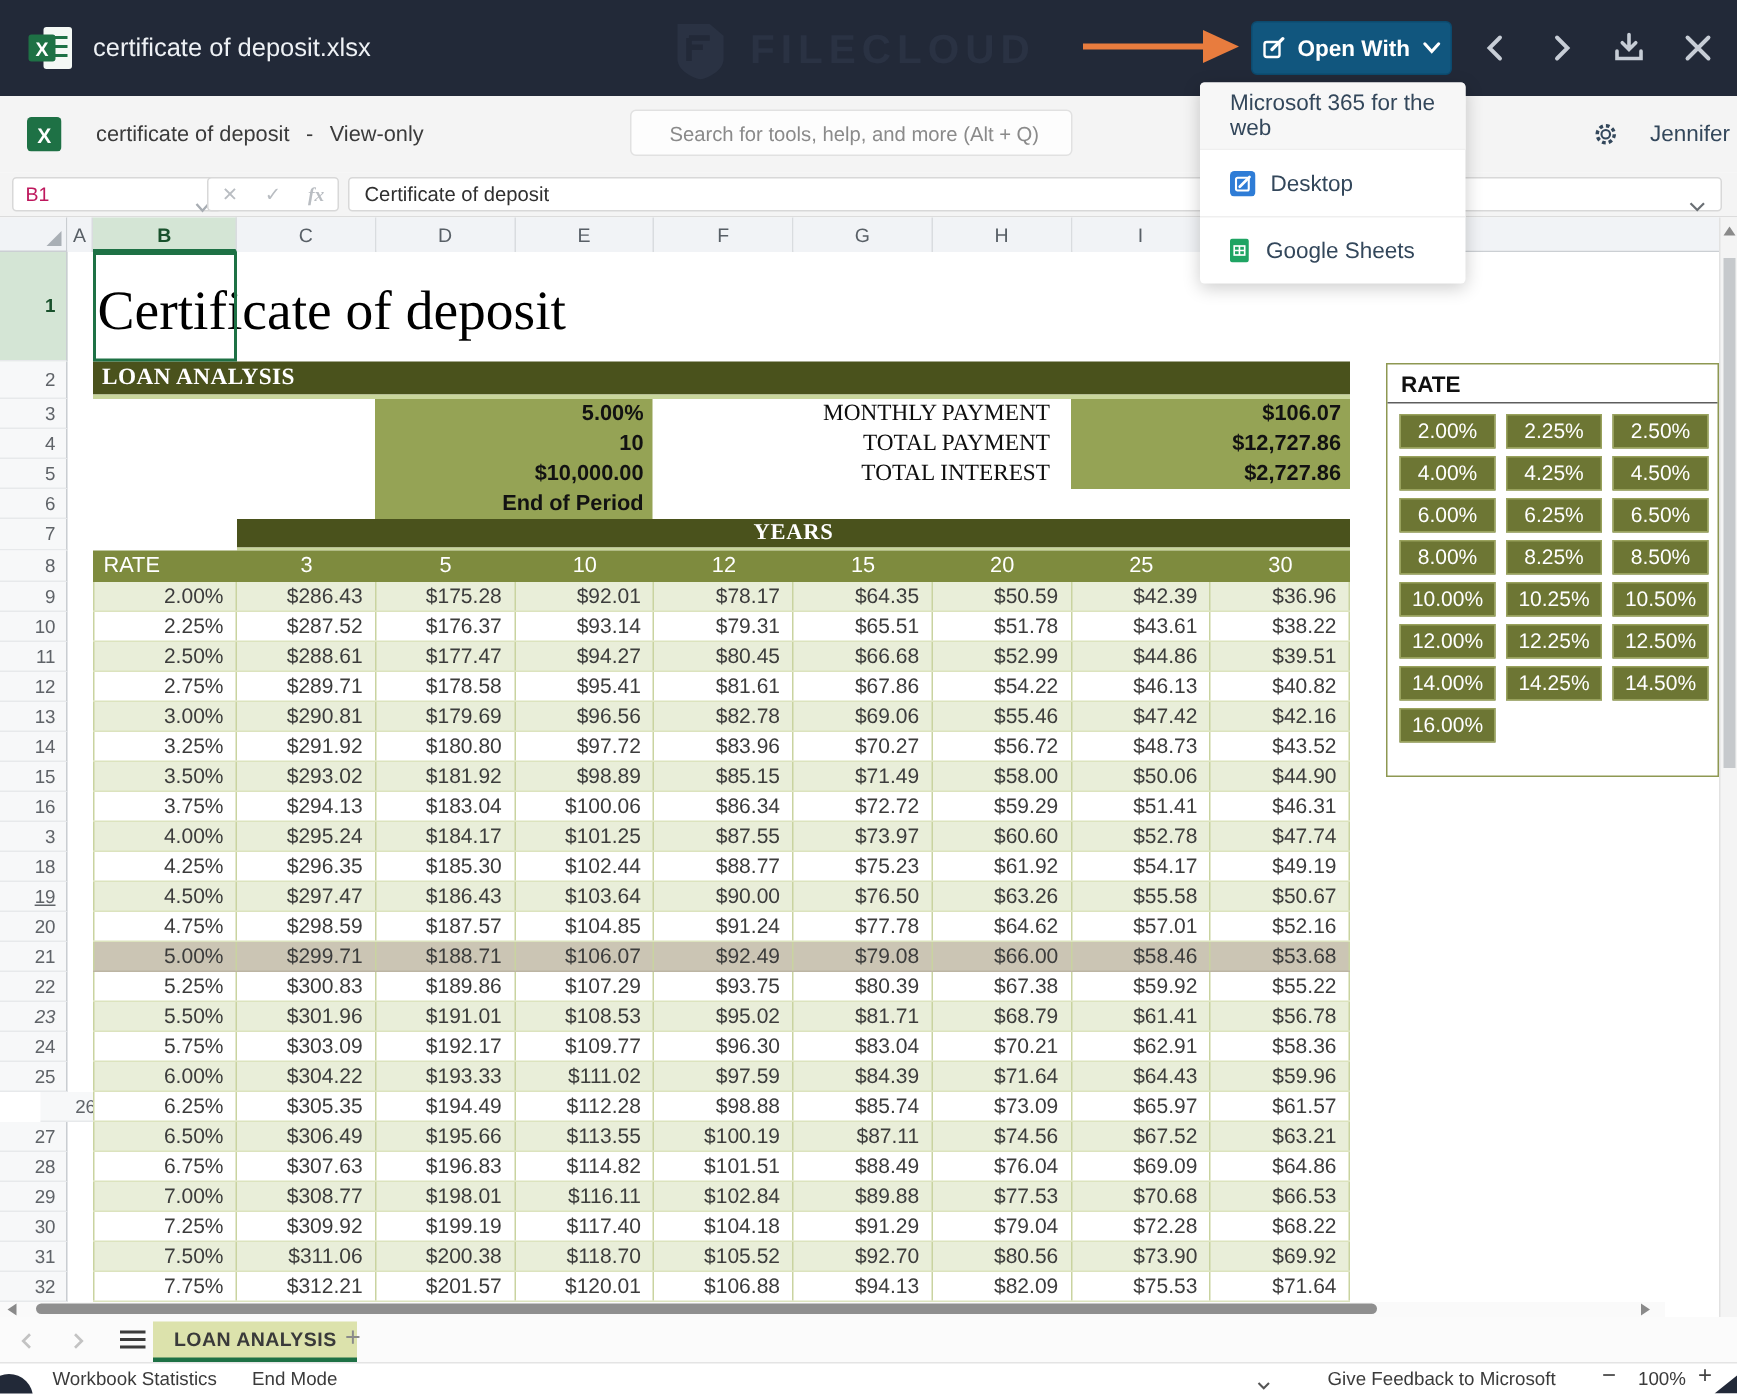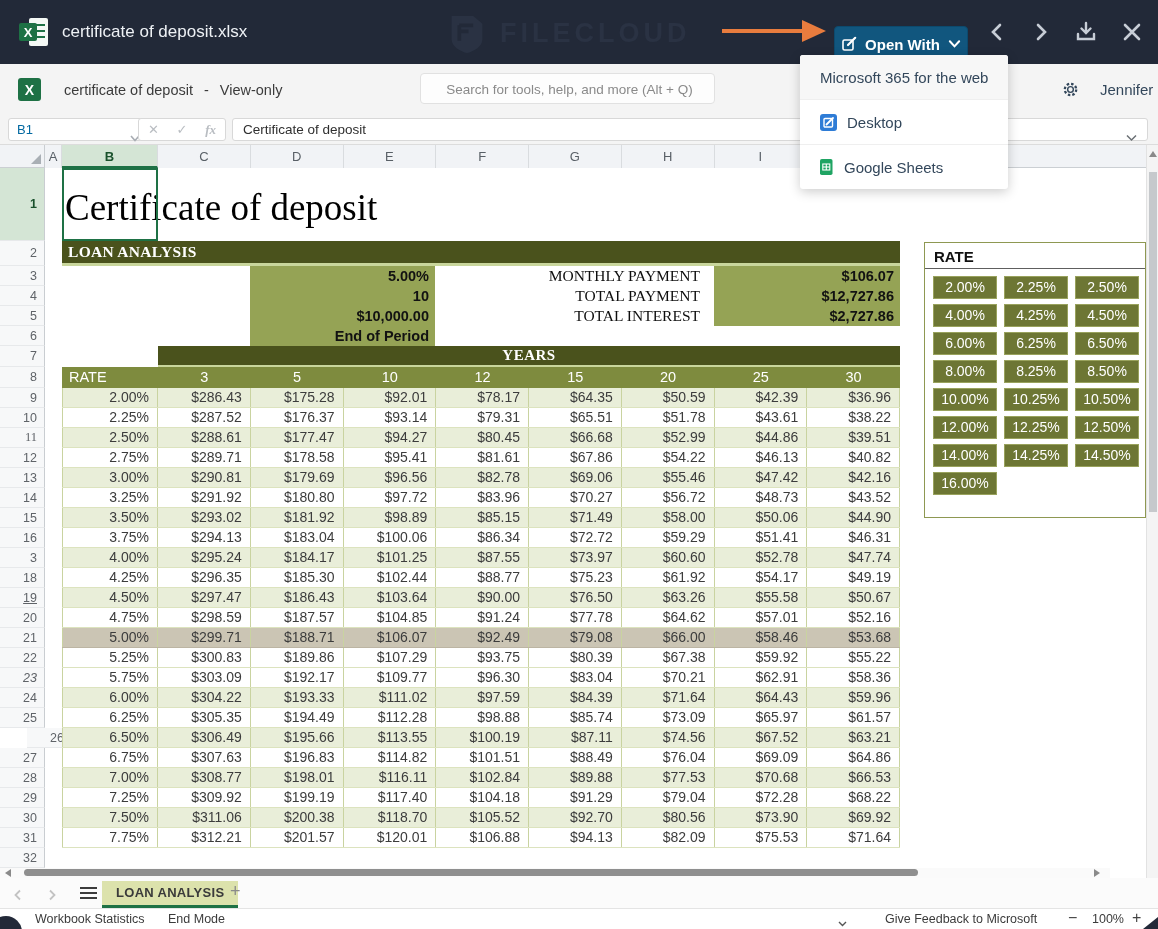--- a/index.html
+++ b/index.html
@@ -10,40 +10,40 @@
   
   #titlebar{position:absolute;left:0;top:0;width:1158px;height:64px;background:#222938;}
   .tb-title{position:absolute;left:62px;top:0;height:64px;line-height:64px;color:#EEF1F5;font-size:17px;}
   .watermark{position:absolute;left:448px;top:13px;display:flex;align-items:center;gap:14px;color:#2A3243;}
   .wm-text{font-size:27px;font-weight:bold;letter-spacing:4px;}
   .arrow-tail{position:absolute;left:722px;top:29px;width:84px;height:4px;background:#E87C3E;}
   .arrow-head{position:absolute;left:802px;top:20px;width:0;height:0;border-left:24px solid #E87C3E;
               border-top:11px solid transparent;border-bottom:11px solid transparent;}
   #open-with{position:absolute;left:834px;top:14px;width:134px;height:36px;background:#11567E;
              border:1px solid #0C4A6E;border-radius:4px;display:flex;align-items:center;justify-content:center;
-             gap:8px;color:#fff;font-size:15px;font-weight:700;cursor:pointer;box-sizing:border-box;margin-top:12px;}
+             gap:8px;color:#fff;font-size:15px;font-weight:700;cursor:pointer;box-sizing:border-box;}
   .ticon{position:absolute;top:20px;width:24px;height:24px;color:#C7CDD6;cursor:pointer;}
 
   
   #appbar{position:absolute;left:0;top:64px;width:1158px;height:51px;background:#F4F4F4;}
   .fname{position:absolute;left:64px;top:0;height:51px;display:flex;align-items:center;gap:11px;
          font-size:14.5px;color:#3B3B3B;}
   .searchbox{position:absolute;left:420px;top:9px;width:295px;height:31px;background:#FDFDFD;
              border:1px solid #E1E1E1;border-radius:4px;box-sizing:border-box;}
   .searchbox input{width:100%;height:100%;border:none;background:transparent;text-align:center;
              font-size:13.5px;color:#701a75;font-family:"Liberation Sans",sans-serif;outline:none;}
   .searchbox input::placeholder{color:#8A8A8A;opacity:1;}
   .gear{position:absolute;left:1061px;top:16px;cursor:pointer;}
   .username{position:absolute;left:1100px;top:0;height:51px;line-height:51px;font-size:15px;color:#33475B;cursor:pointer;}
 
   
   #formulabar{position:absolute;left:0;top:115px;width:1158px;height:30px;background:#F4F4F4;
               border-bottom:1px solid #DCDCDC;box-sizing:border-box;}
   .namebox{position:absolute;left:8px;top:3px;width:140px;height:23px;background:#fff;border:1px solid #D8D8D8;
-           border-radius:3px;box-sizing:border-box;color:#0369a1;font-size:13px;line-height:21px;padding-left:8px;}
+           border-radius:3px;box-sizing:border-box;color:#be185d;font-size:13px;line-height:21px;padding-left:8px;}
   .nb-chev{position:absolute;right:7px;top:8px;}
   .fxbox{position:absolute;left:138px;top:3px;width:88px;height:23px;background:#fff;border:1px solid #D8D8D8;
          border-radius:3px;box-sizing:border-box;display:flex;align-items:center;justify-content:space-around;
          color:#B9BDC2;font-size:13px;}
   .fx-i{font-family:"Liberation Serif",serif;font-style:italic;font-weight:bold;}
   .formulafield{position:absolute;left:232px;top:3px;width:916px;height:23px;background:#fff;border:1px solid #D8D8D8;
          border-radius:3px;box-sizing:border-box;font-size:13.5px;color:#2F2F2F;line-height:21px;padding-left:10px;}
   .ff-chev{position:absolute;right:10px;top:8px;}
 
   
@@ -110,21 +110,21 @@
          border-right:4px solid transparent;border-bottom:6px solid #8A8A8A;}
   .vs-thumb{position:absolute;left:2px;top:27px;width:8px;height:340px;background:#C6C9CC;cursor:pointer;}
   .hscroll{position:absolute;left:0;top:723px;width:1110px;height:10px;background:#FAFAFA;}
   .hs-thumb{position:absolute;left:24px;top:1px;width:894px;height:7px;border-radius:4px;background:#8F8F8F;cursor:pointer;}
   .hs-left{position:absolute;left:5px;top:1px;width:0;height:0;border-top:4px solid transparent;
          border-bottom:4px solid transparent;border-right:6px solid #8A8A8A;}
   .hs-right{position:absolute;left:1094px;top:1px;width:0;height:0;border-top:4px solid transparent;
          border-bottom:4px solid transparent;border-left:6px solid #8A8A8A;}
 
   
-  #dropdown{position:absolute;left:800px;top:55px;width:208px;background:#fff;border-radius:3px;
+  #dropdown{position:absolute;left:800px;top:55px;width:177px;background:#fff;border-radius:3px;
          box-shadow:0 3px 12px rgba(0,0,0,.2);z-index:50;}
   .dd-item{height:44px;display:flex;align-items:center;padding-left:20px;gap:10px;font-size:15px;
          color:#33475B;border-bottom:1px solid #EFEFEF;cursor:pointer;}
   .dd-item:first-child{background:#F7F7F7;border-radius:3px 3px 0 0;}
   .dd-item:last-child{border-bottom:none;}
 
   
   #tabbar{position:absolute;left:0;top:878px;width:1158px;height:30px;background:#FBFBFB;}
   .tabchev{position:absolute;top:9px;color:#C3C3C3;cursor:pointer;}
   .hamburger{position:absolute;left:80px;top:9px;width:17px;cursor:pointer;}
@@ -271,21 +271,21 @@
       <div class="rowhdr sel" style="height: 73px;">1</div>
       <div class="rowhdr" style="height: 25px;">2</div>
       <div class="rowhdr" style="height: 20px;">3</div>
       <div class="rowhdr" style="height: 20px;">4</div>
       <div class="rowhdr" style="height: 20px;">5</div>
       <div class="rowhdr" style="height: 20px;">6</div>
       <div class="rowhdr" style="height: 21px;">7</div>
       <div class="rowhdr" style="height: 21px;">8</div>
       <div class="rowhdr" style="height: 20px;">9</div>
       <div class="rowhdr" style="height: 20px;">10</div>
-      <div class="rowhdr" style="height: 20px; font-family: Liberation Serif, serif;">11</div>
+      <div class="rowhdr" style="height: 20px;">11</div>
       <div class="rowhdr" style="height: 20px;">12</div>
       <div class="rowhdr" style="height: 20px;">13</div>
       <div class="rowhdr" style="height: 20px;">14</div>
       <div class="rowhdr" style="height: 20px;">15</div>
       <div class="rowhdr" style="height: 20px;">16</div>
       <div class="rowhdr" style="height: 20px;">3</div>
       <div class="rowhdr" style="height: 20px;">18</div>
       <div class="rowhdr" style="height: 20px; text-decoration: underline;">19</div>
       <div class="rowhdr" style="height: 20px;">20</div>
       <div class="rowhdr" style="height: 20px;">21</div>
@@ -484,20 +484,31 @@
       <div class="trow">
         <span class="tcell rate">5.25%</span>
         <span class="tcell">$300.83</span>
         <span class="tcell">$189.86</span>
         <span class="tcell">$107.29</span>
         <span class="tcell">$93.75</span>
         <span class="tcell">$80.39</span>
         <span class="tcell">$67.38</span>
         <span class="tcell">$59.92</span>
         <span class="tcell">$55.22</span>
+      </div>
+      <div class="trow stripe">
+        <span class="tcell rate">5.50%</span>
+        <span class="tcell">$301.96</span>
+        <span class="tcell">$191.01</span>
+        <span class="tcell">$108.53</span>
+        <span class="tcell">$95.02</span>
+        <span class="tcell">$81.71</span>
+        <span class="tcell">$68.79</span>
+        <span class="tcell">$61.41</span>
+        <span class="tcell">$56.78</span>
       </div>
       <div class="trow">
         <span class="tcell rate">5.75%</span>
         <span class="tcell">$303.09</span>
         <span class="tcell">$192.17</span>
         <span class="tcell">$109.77</span>
         <span class="tcell">$96.30</span>
         <span class="tcell">$83.04</span>
         <span class="tcell">$70.21</span>
         <span class="tcell">$62.91</span>

